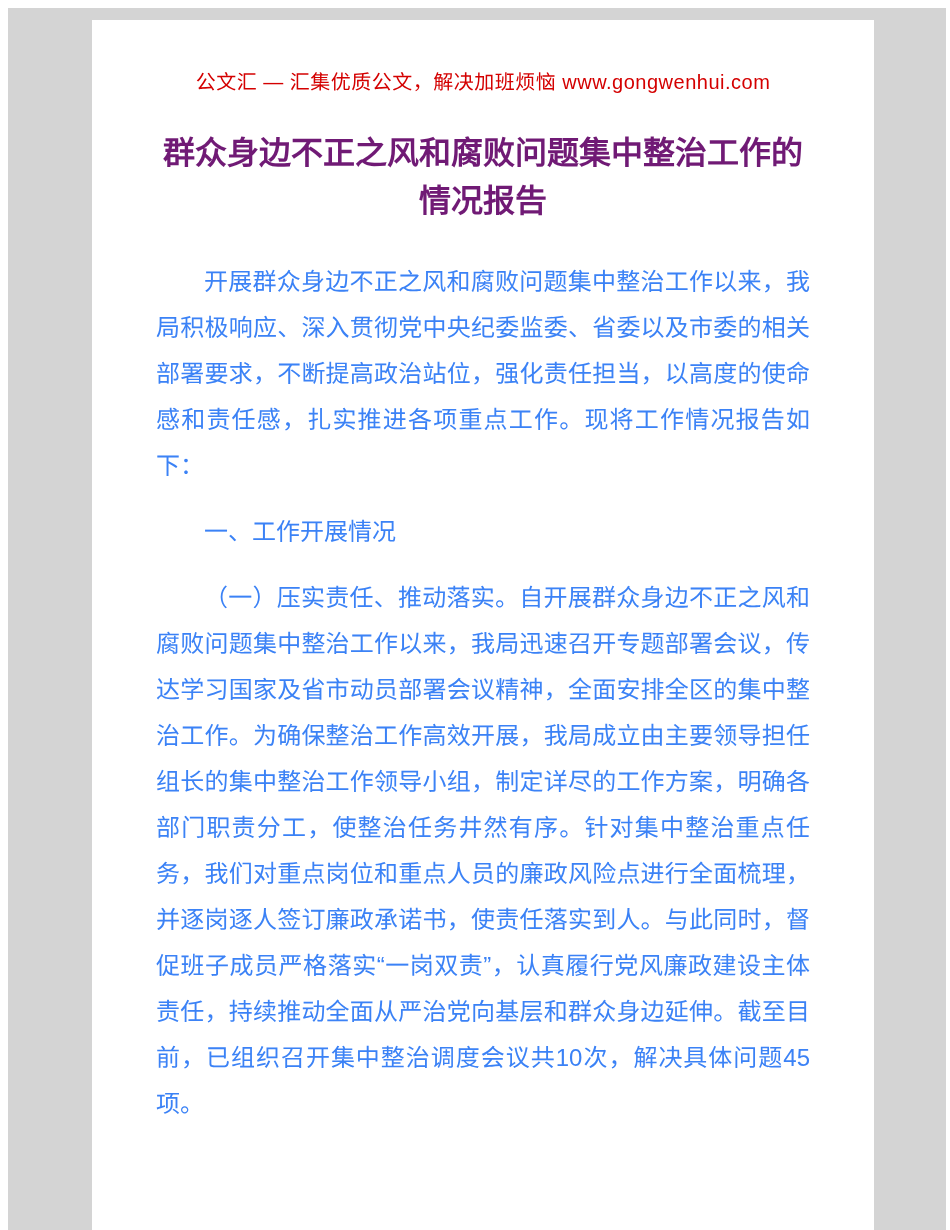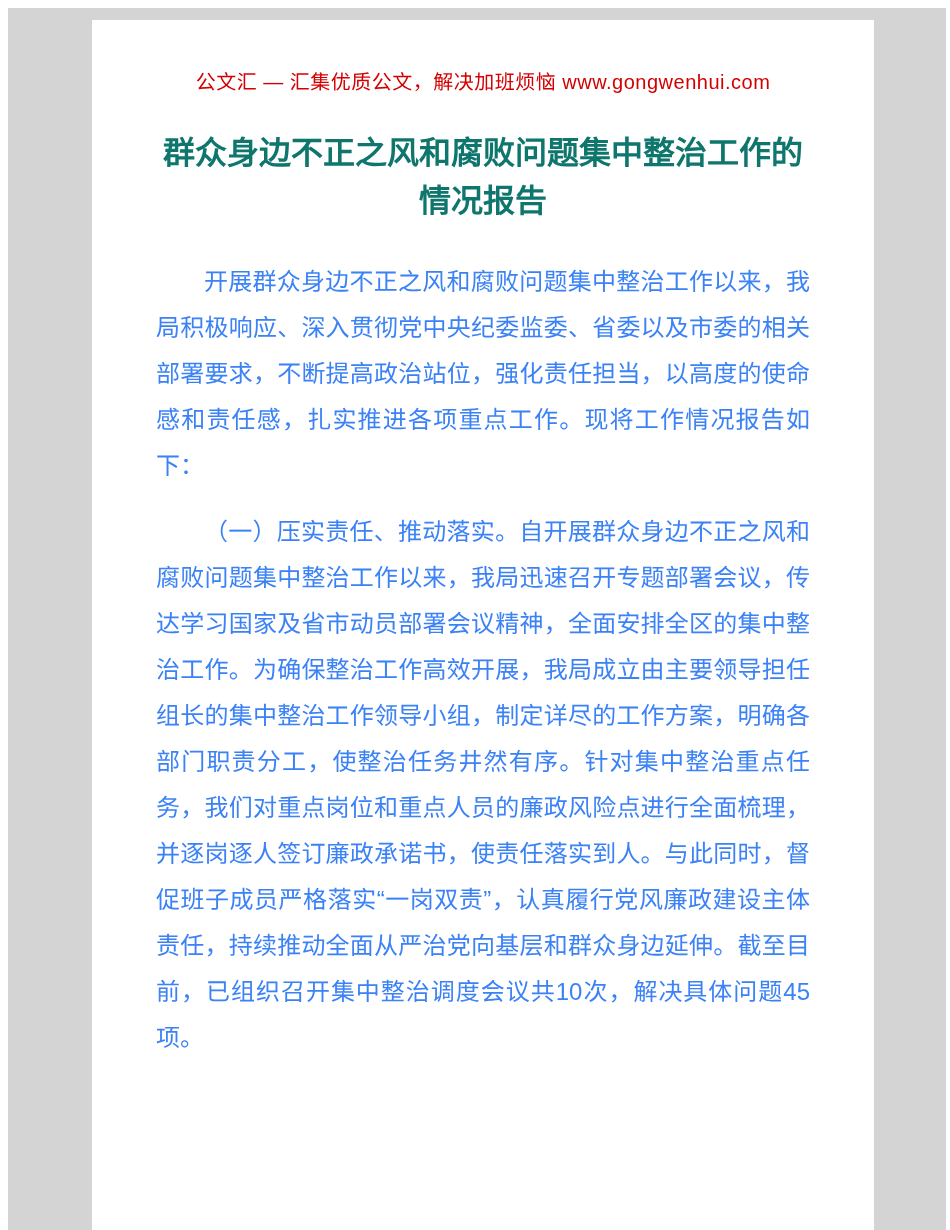--- a/index.html
+++ b/index.html
@@ -23,21 +23,21 @@
   .watermark {
     text-align: center;
     font-size: 20px;
     letter-spacing: 0.5px;
     margin-bottom: 26px;
     white-space: nowrap;
   }
   .doc-title {
     font-size: 32px;
     font-weight: bold;
-    color: #0f766e;
+    color: #701a75;
     text-align: center;
     line-height: 1.5;
     margin: 0 auto 22px auto;
     max-width: 672px;
   }
   .doc-body p {
     font-size: 24px;
     line-height: 46px;
     color: #3b82f6;
     text-indent: 2em;
@@ -56,19 +56,20 @@
 <div class="canvas">
   <div class="page">
 
     <div class="watermark" style="color: rgb(212, 0, 0);">公文汇 — 汇集优质公文，解决加班烦恼 www.gongwenhui.com</div>
 
     <h1 class="doc-title">群众身边不正之风和腐败问题集中整治工作的情况报告</h1>
 
     <div class="doc-body">
       <p>开展群众身边不正之风和腐败问题集中整治工作以来，我局积极响应、深入贯彻党中央纪委监委、省委以及市委的相关部署要求，不断提高政治站位，强化责任担当，以高度的使命感和责任感，扎实推进各项重点工作。现将工作情况报告如下：</p>
 
+      <p class="section-heading">一、工作开展情况</p>
 
       <p>（一）压实责任、推动落实。自开展群众身边不正之风和腐败问题集中整治工作以来，我局迅速召开专题部署会议，传达学习国家及省市动员部署会议精神，全面安排全区的集中整治工作。为确保整治工作高效开展，我局成立由主要领导担任组长的集中整治工作领导小组，制定详尽的工作方案，明确各部门职责分工，使整治任务井然有序。针对集中整治重点任务，我们对重点岗位和重点人员的廉政风险点进行全面梳理，并逐岗逐人签订廉政承诺书，使责任落实到人。与此同时，督促班子成员严格落实“一岗双责”，认真履行党风廉政建设主体责任，持续推动全面从严治党向基层和群众身边延伸。截至目前，已组织召开集中整治调度会议共10次，解决具体问题45项。</p>
 
     </div>
 
   </div>
 </div>
 
 </body></html>

